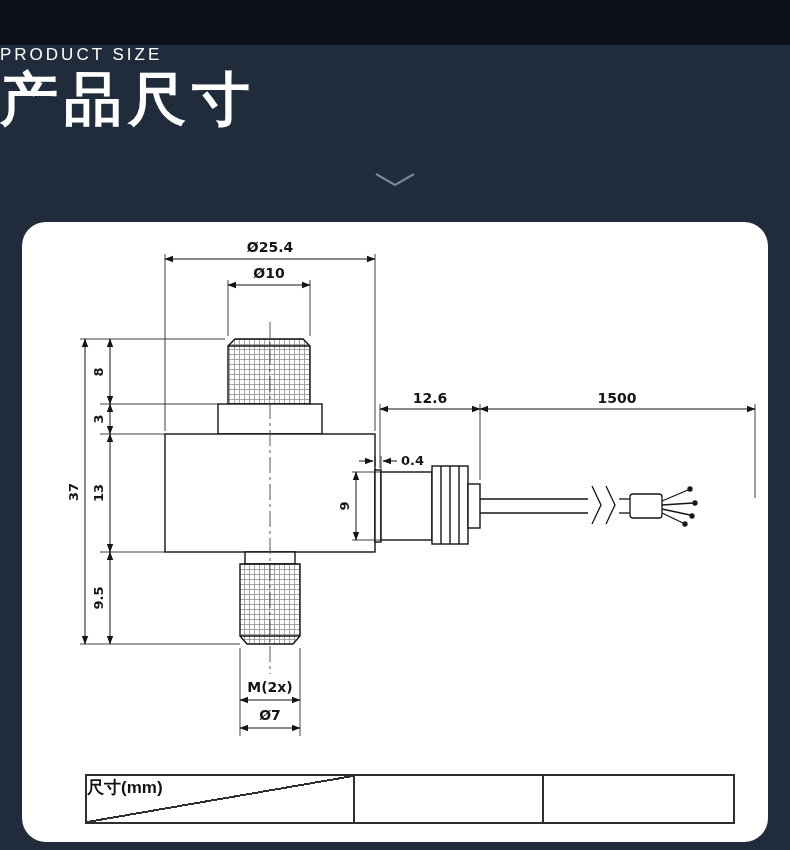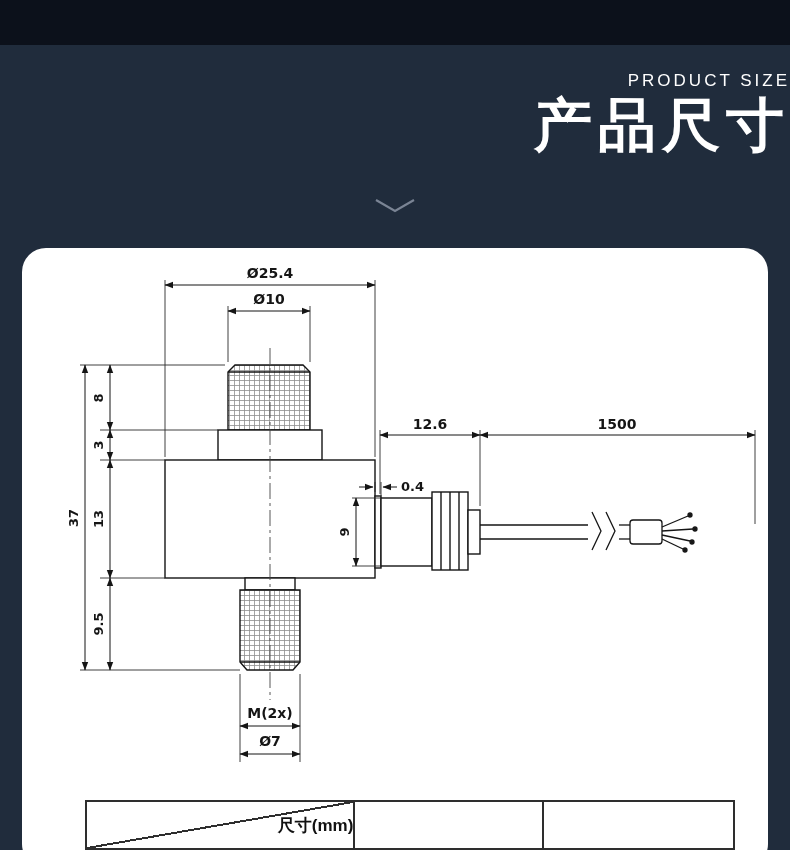--- a/index.html
+++ b/index.html
@@ -1,34 +1,34 @@
 <!DOCTYPE html>
 <html><head>
 <meta charset="utf-8">
 <style>
   * { margin:0; padding:0; box-sizing:border-box; }
   html,body { width:790px; height:850px; overflow:hidden; }
   body { background:#202c3c; font-family:"Liberation Sans",sans-serif; }
   .top-strip { height:45px; background:#0c111b; }
-  .hero { text-align:right; color:#ffffff; padding-top:26px; }
+  .hero { text-align:left; color:#ffffff; }
   .hero-sub { font-size:17px; letter-spacing:3px; font-weight:500; }
   .hero-title { font-size:58px; font-weight:900; letter-spacing:6px; margin-top:4px; line-height:1.05; }
   .chevron { display:block; margin:42px auto 0; }
   .card { background:#ffffff; margin:34px 22px 0; border-radius:24px; min-height:620px; overflow:hidden; }
   .drawing { display:block; }
   .drawing text { font-family:"DejaVu Sans","Liberation Sans",sans-serif; font-weight:bold; fill:#151515; font-size:14px; }
   .drawing text.small { font-size:13px; }
   .dim-table { width:650px; margin-left:63px; border:2px solid #2e2e2e; display:flex; }
   .dim-cell { height:46px; border-right:2px solid #2e2e2e; position:relative; }
   .dim-cell:last-child { border-right:none; }
   .cell-head { width:270px;
     background-image:linear-gradient(to bottom right, transparent calc(50% - 1px), #2e2e2e calc(50% - 1px), #2e2e2e calc(50% + 1px), transparent calc(50% + 1px)); }
   .cell-mid { width:190px; }
   .cell-end { width:190px; }
-  .cell-head-label { display:block; text-align:right; padding-top:12px; font-size:17px; font-weight:600; color:#111; }
+  .cell-head-label { display:block; text-align:left; padding-top:0; font-size:17px; font-weight:600; color:#111; }
 </style>
 </head>
 <body>
 
 <div class="top-strip"></div>
 
 <div class="hero">
   <div class="hero-sub">PRODUCT SIZE</div>
   <div class="hero-title">产品尺寸</div>
   <svg class="chevron" width="44" height="16" viewBox="0 0 44 16">

